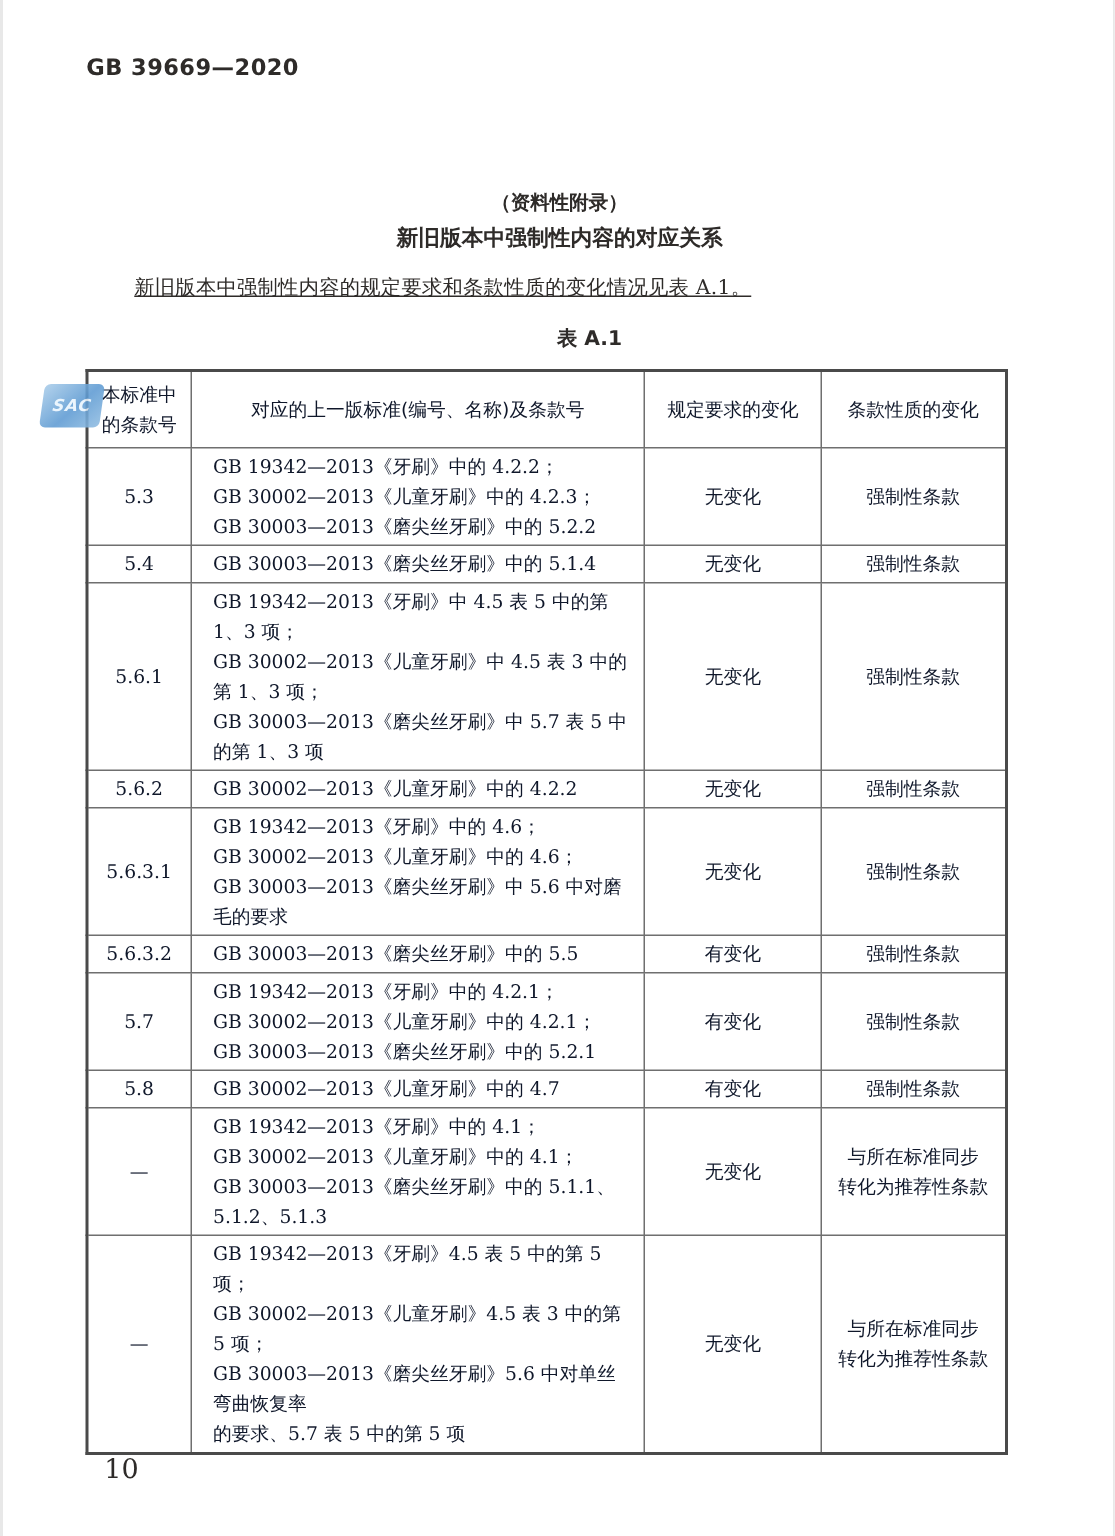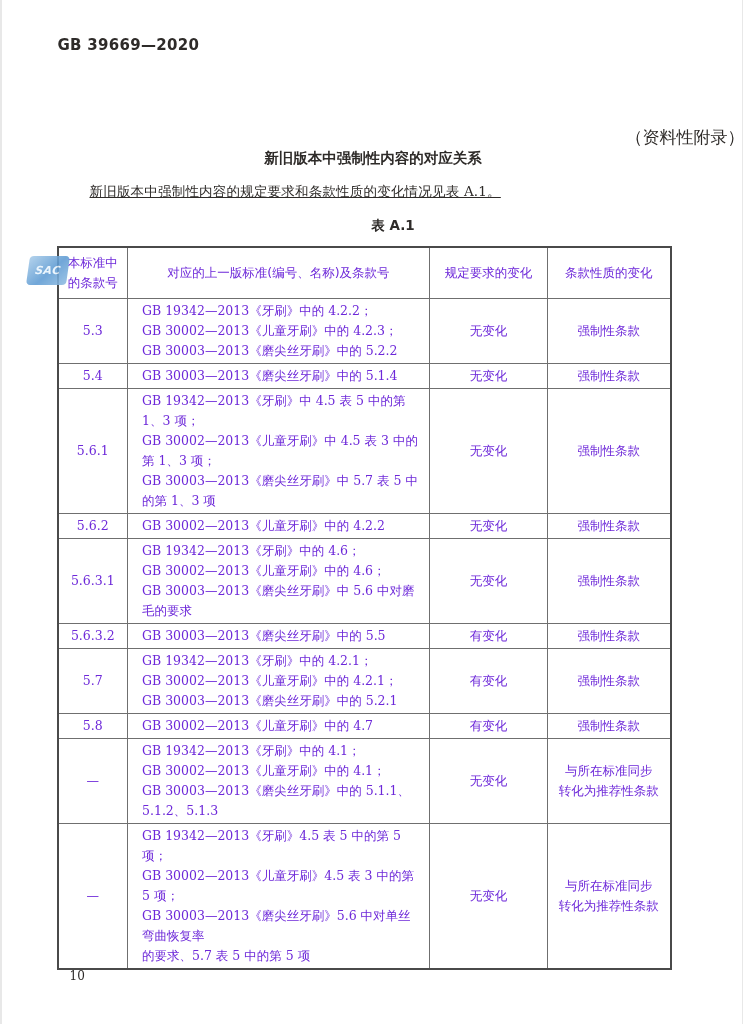--- a/index.html
+++ b/index.html
@@ -12,33 +12,33 @@
   .sans { font-family:"DejaVu Sans","Liberation Sans",sans-serif; }
 
   .doc-number {
     position:absolute; left:56px; top:36px;
     font-family:"DejaVu Sans","Liberation Sans",sans-serif;
     font-weight:bold; font-size:15px; letter-spacing:0.3px;
   }
 
   .centerline { position:absolute; left:0; width:743px; text-align:center; }
   .appendix-title   { top:101px; font-weight:bold; font-size:16px; }
-  .appendix-subtitle{ top:126px; font-weight:normal; font-size:17px;text-align:right; }
+  .appendix-subtitle{ top:126px; font-weight:bold; font-size:13px; }
   .appendix-heading { top:149px; font-weight:bold; font-size:14.5px; }
   .table-caption    { top:217px; font-weight:bold; font-size:13.5px;padding-left:20px; }
 
   .intro {
     position:absolute; left:88px; top:183px;
     font-size:13.5px; letter-spacing:0.2px;text-decoration:underline;
   }
 
   .main-table {
     position:absolute; left:55px; top:246px; width:613px;
     border-collapse:collapse; table-layout:fixed;
-    font-size:12.5px; color:#6d28d9;
+    font-size:12.5px; color:#0f172a;
     border:2px solid #4a4a4a;
   }
   .main-table th, .main-table td {
     border:1px solid #6f6f6f;
     vertical-align:middle;
     white-space:pre-line;
     line-height:20px;
     padding:2px 4px;
   }
   .main-table thead th {
@@ -56,21 +56,21 @@
     border-radius:4px; opacity:0.88;
     display:flex; align-items:center; justify-content:center;
     z-index:3; pointer-events:none;
   }
   .watermark span {
     font-family:"DejaVu Sans","Liberation Sans",sans-serif;
     font-style:italic; font-weight:bold; font-size:11px;
     color:#e9f4fd; letter-spacing:0.5px;
   }
 
-  .page-number { position:absolute; left:68px; top:969px; font-size:12px; }
+  .page-number { position:absolute; left:68px; top:969px; font-size:18px; }
 </style>
 </head>
 <body>
 
 <div class="page">
 
   <div class="doc-number">GB 39669—2020</div>
 
   <div class="centerline appendix-subtitle sans">（资料性附录）</div>
   <div class="centerline appendix-heading sans">新旧版本中强制性内容的对应关系</div>

